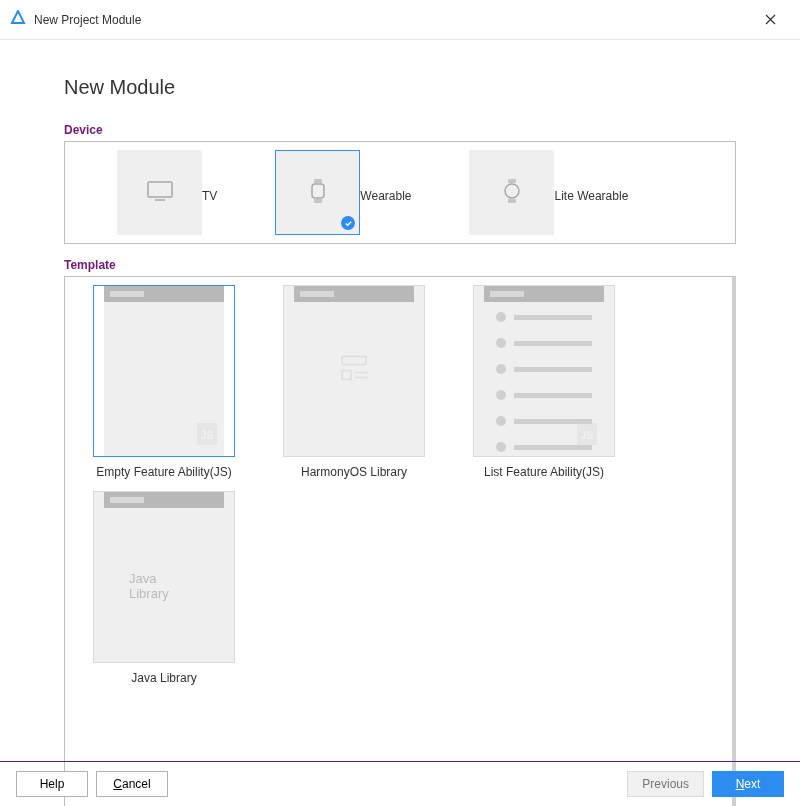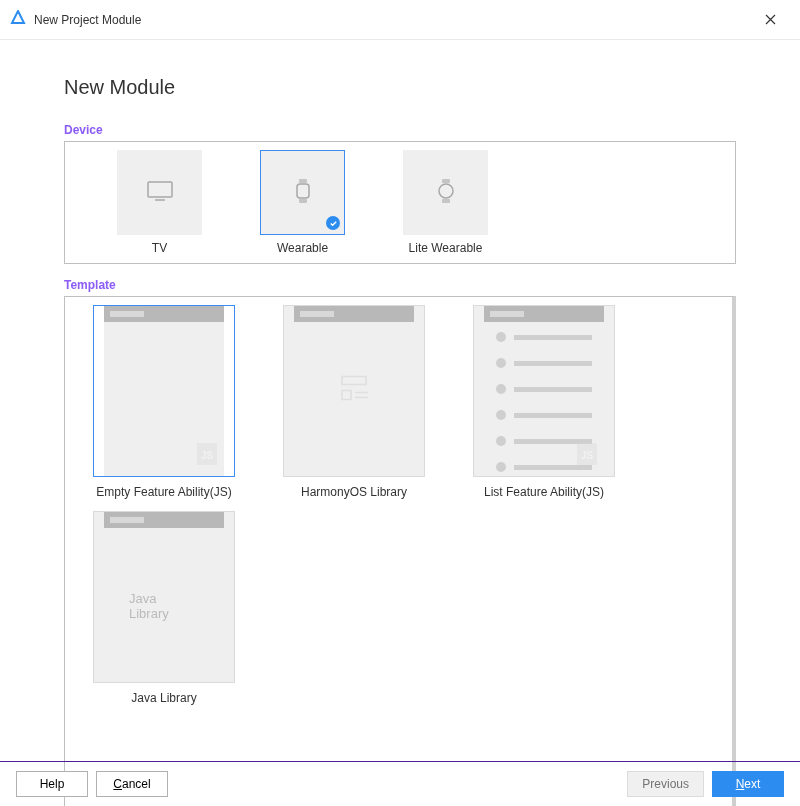--- a/index.html
+++ b/index.html
@@ -6,24 +6,24 @@
     body { font-family: "Segoe UI", Arial, sans-serif; font-size: 12px; background: #fff; width: 800px; height: 806px; overflow: hidden; }
 
     .titlebar { height: 40px; display: flex; align-items: center; padding: 0 10px; border-bottom: 1px solid #e8e8e8; }
     .titlebar .app-icon { margin-right: 8px; }
     .titlebar .title { flex: 1; color: #333; font-size: 12px; }
     .titlebar .close { width: 40px; text-align: center; color: #333; font-size: 14px; cursor: pointer; }
 
     .content { padding: 36px 64px 16px 64px; }
     .page-title { font-size: 20px; font-weight: 400; color: #333; margin-bottom: 24px; }
 
-    .section-label { font-size: 12px; font-weight: 700; color: #8b5cf6; margin-bottom: 4px; }
+    .section-label { font-size: 12px; font-weight: 700; color: #701a75; margin-bottom: 4px; }
 
     .device-box { border: 1px solid #bfbfbf; padding: 8px 20px; display: flex; gap: 26px; margin-bottom: 14px; }
-    .device-item { display: flex; flex-direction: column; align-items: center; cursor: pointer; padding-left: 32px; }
+    .device-item { display: flex; flex-direction: row; align-items: center; cursor: pointer; padding-left: 32px; }
     .device-card { width: 85px; height: 85px; background: #efefef; display: flex; align-items: center; justify-content: center; position: relative; }
     .device-card.selected { border: 1px solid #3a8cf0; }
     .device-check { position: absolute; bottom: 4px; right: 4px; width: 14px; height: 14px; border-radius: 50%; background: #2d8cf0; display: flex; align-items: center; justify-content: center; }
     .device-check svg { width: 9px; height: 9px; }
     .device-label { margin-top: 6px; font-size: 12px; color: #333; }
 
     .template-box { border: 1px solid #bfbfbf; border-right-width: 4px; border-right-color: #cfcfcf; padding: 8px 28px; height: 540px; overflow: hidden; }
     .template-grid { display: flex; flex-wrap: wrap; gap: 12px 48px; }
     .template-item { display: flex; flex-direction: column; align-items: center; cursor: pointer; }
     .template-card { width: 142px; height: 172px; background: #efefef; border: 1px solid #dadada; position: relative; overflow: hidden; }

